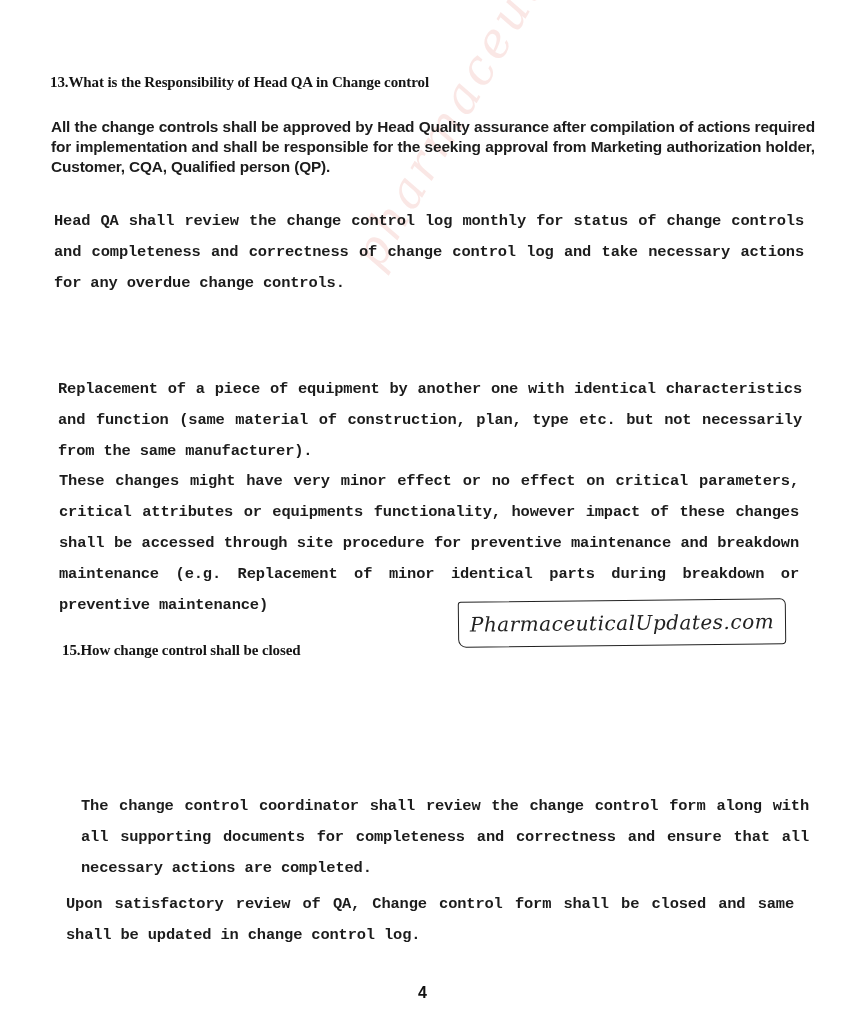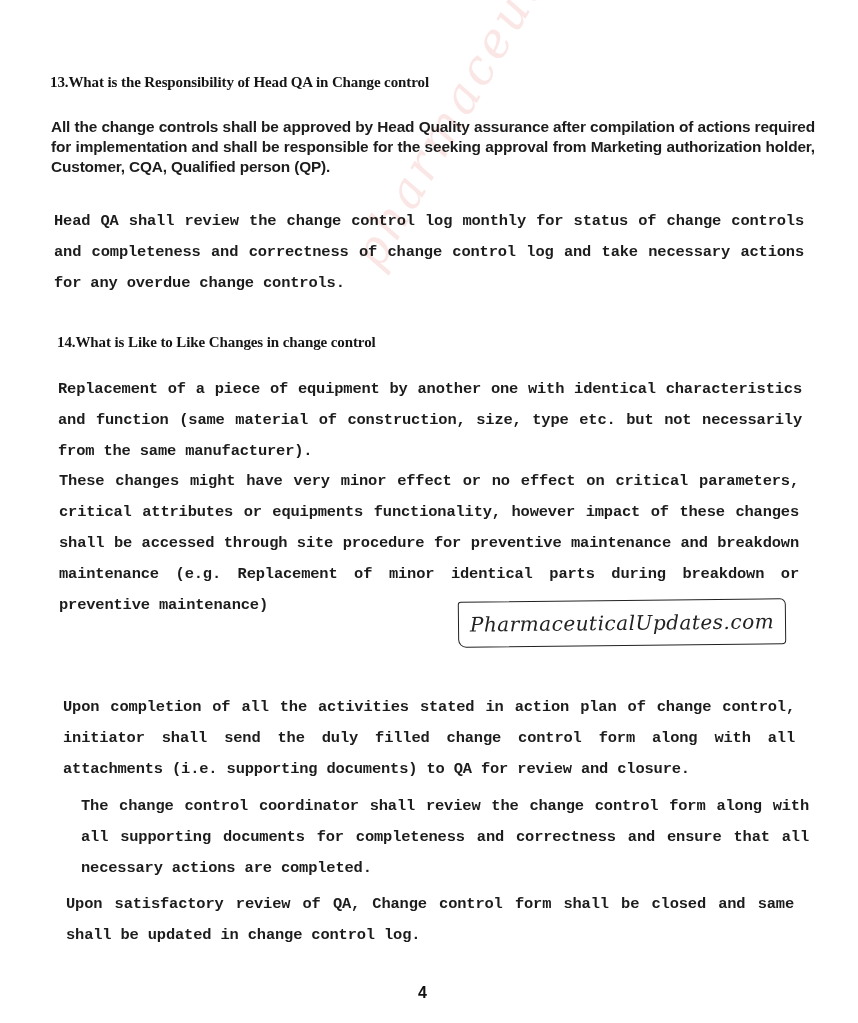--- a/index.html
+++ b/index.html
@@ -41,26 +41,25 @@
 <body>
 
 <div class="page">
 
   <div class="watermark">pharmaceuticalupdates.com</div>
 
   <div class="heading" style="left:50px; top:74px;">13.What is the Responsibility of Head QA in Change control</div>
   <div class="para p-tight" style="left:51px; top:117px; width:764px;">All the change controls shall be approved by Head Quality assurance after compilation of actions required for implementation and shall be responsible for the seeking approval from Marketing authorization holder, Customer, CQA, Qualified person (QP).</div>
   <div class="para p-loose" style="left:54px; top:206px; width:750px;">Head QA shall review the change control log monthly for status of change controls and completeness and correctness of change control log and take necessary actions for any overdue change controls.</div>
 
-  <div class="heading" style="left:57px; top:334px;">14.What is Like to Like Changes in change control</div>
-  <div class="para p-loose" style="left:58px; top:374px; width:744px;">Replacement of a piece of equipment by another one with identical characteristics and function (same material of construction, size, type etc. but not necessarily from the same manufacturer).</div>
+  <div class="para p-loose" style="left:58px; top:374px; width:744px;">Replacement of a piece of equipment by another one with identical characteristics and function (same material of construction, plan, type etc. but not necessarily from the same manufacturer).</div>
   <div class="para p-loose" style="left:59px; top:466px; width:740px;">These changes might have very minor effect or no effect on critical parameters, critical attributes or equipments functionality, however impact of these changes shall be accessed through site procedure for preventive maintenance and breakdown maintenance (e.g. Replacement of minor identical parts during breakdown or preventive maintenance)</div>
 
   <div class="stamp">
     <span class="stamp-text">PharmaceuticalUpdates.com</span>
   </div>
 
-  <div class="para p-loose" style="left:63px; top:692px; width:732px;">Upon completion of all the activities stated in action plan of change control, initiator shall send the duly filled change control form along with all attachments (i.e. supporting documents) to QA for review and closure.</div>
+  <div class="heading" style="left:62px; top:642px;">15.How change control shall be closed</div>
   <div class="para p-loose" style="left:65px; top:791px; width:728px;margin-left:16px;">The change control coordinator shall review the change control form along with all supporting documents for completeness and correctness and ensure that all necessary actions are completed.</div>
   <div class="para p-loose" style="left:66px; top:889px; width:728px;">Upon satisfactory review of QA, Change control form shall be closed and same shall be updated in change control log.</div>
 
   <div class="page-number">4</div>
 </div>
 
 </body></html>

